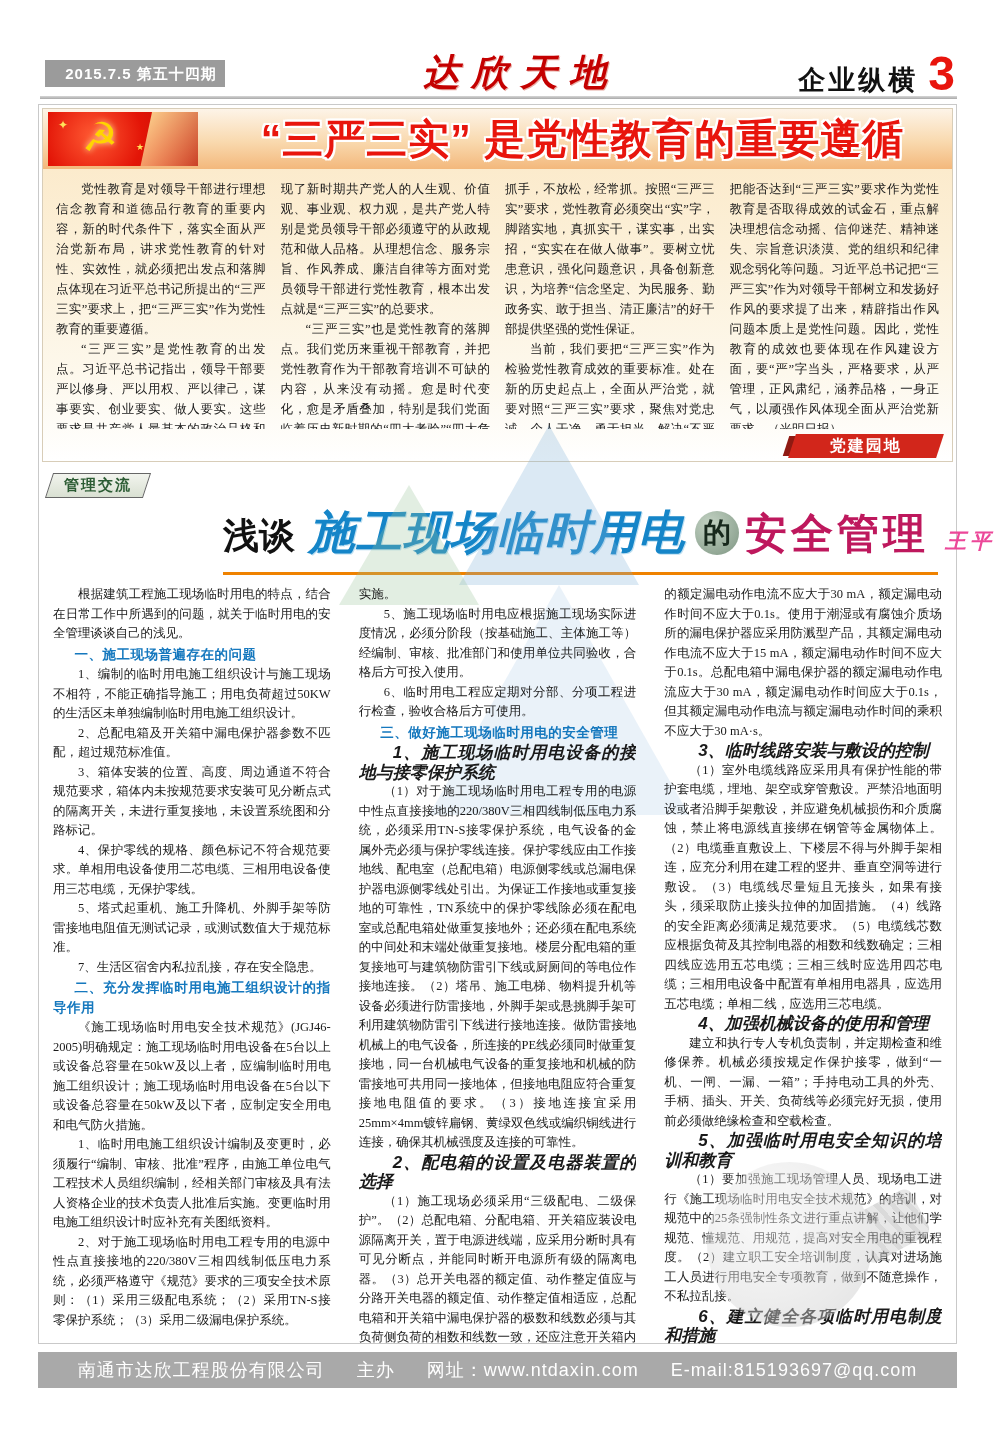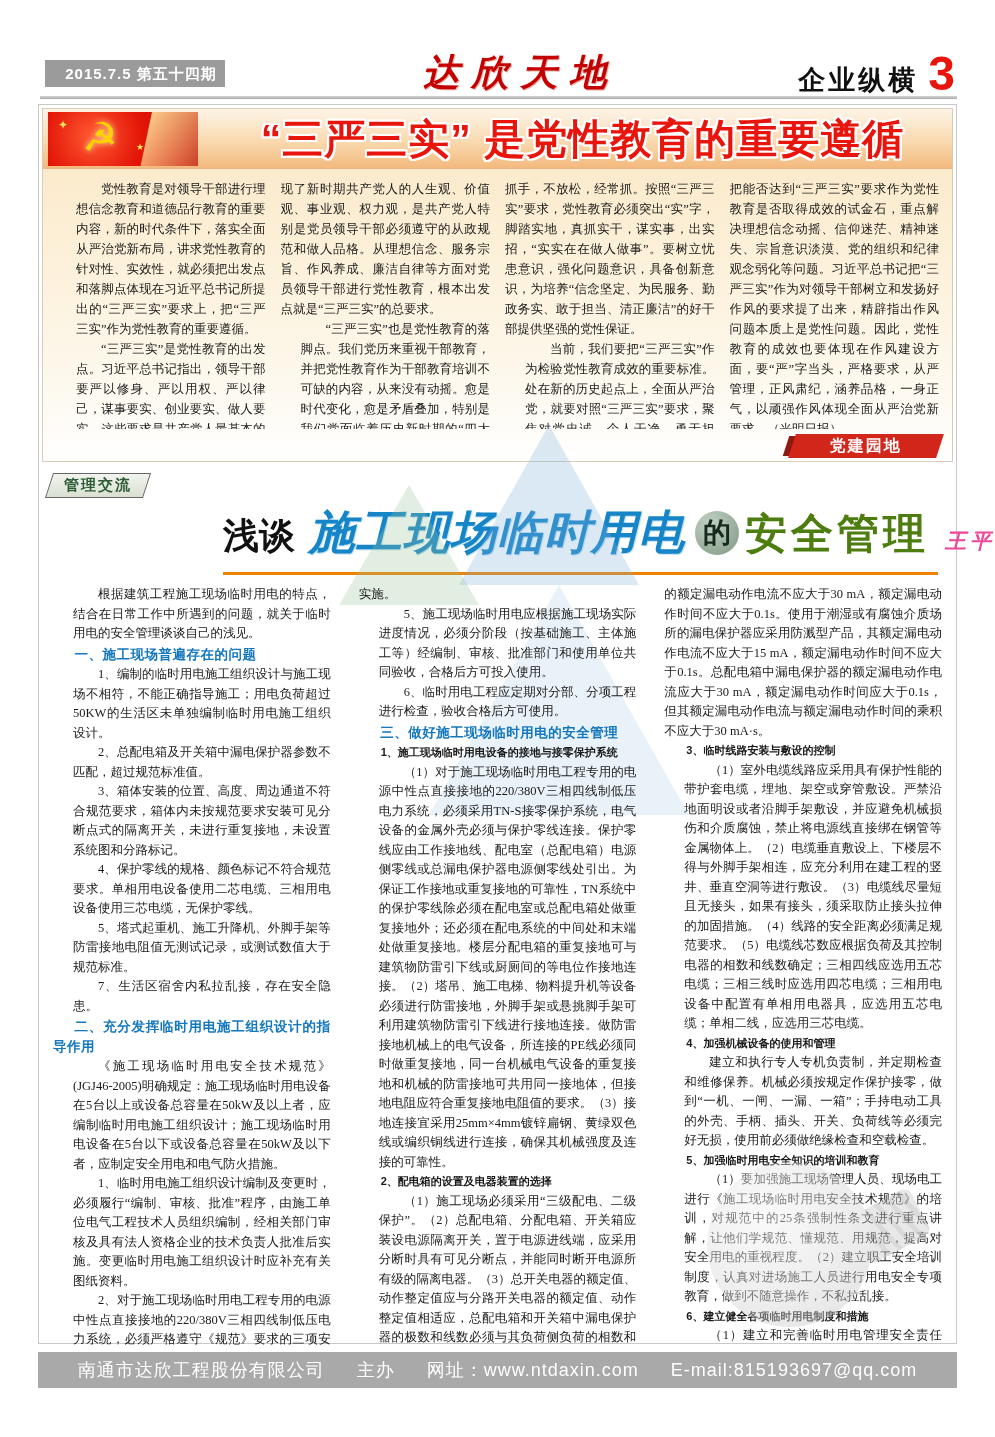--- a/index.html
+++ b/index.html
@@ -70,34 +70,34 @@
   .a2-titleline{margin:4px 0 0 170px;white-space:nowrap;}
   .t-prefix{font-size:36px;font-weight:bold;color:#111;font-family:"Liberation Serif","DejaVu Serif",serif;
             margin-right:14px;}
   .t-main{font-size:46px;font-weight:900;font-style:italic;color:#1585c8;
           font-family:"Liberation Sans","DejaVu Sans",sans-serif;letter-spacing:1px;
           text-shadow:1px 1px 0 #bfe0f2;}
   .t-de{display:inline-block;width:44px;height:44px;border-radius:50%;margin:0 6px 0 10px;
         background:radial-gradient(circle at 35% 30%,#c3d2c3,#93a896 70%,#78907d);
         color:#17281c;font-size:28px;font-weight:bold;text-align:center;line-height:44px;
         vertical-align:6px;font-family:"Liberation Serif","DejaVu Serif",serif;}
-  .t-suffix{font-size:42px;font-weight:bold;color:#4d7c0f;letter-spacing:4px;
+  .t-suffix{font-size:42px;font-weight:bold;color:#be185d;letter-spacing:4px;
             font-family:"Liberation Serif","DejaVu Serif",serif;}
   .t-author{font-size:21px;font-weight:bold;color:#ec4899;margin-left:16px;letter-spacing:4px;font-style:italic;}
   .t-underline{height:3px;background:#ef8200;margin:8px 4px 10px 170px;}
   .a2-body{position:relative;display:flex;gap:28px;margin-top:4px;}
   .a2-col{flex:1;height:762px;overflow:hidden;font-size:12.5px;line-height:19.5px;
           text-align:justify;color:#1a1a1a;}
 
-  .b-p{text-indent:2em;margin-left:20px;}
+  .b-p{text-indent:2em;}
   .b-pc{text-indent:0;}
   .b-h{color:#1578be;font-weight:bold;font-size:13.5px;text-indent:1.6em;margin:1px 0;
        font-family:"Liberation Sans","DejaVu Sans",sans-serif;letter-spacing:0.5px;}
   .b-sub{font-weight:bold;text-indent:2em;font-family:"Liberation Sans","DejaVu Sans",sans-serif;
-         font-size:11px;}
+         font-size:17px;font-style:italic;}
 
   
   .bulb{position:absolute;right:0;bottom:0;width:280px;height:210px;opacity:.45;pointer-events:none;overflow:hidden;}
   .bulb-globe{position:absolute;right:70px;bottom:20px;width:165px;height:165px;border-radius:50%;
               background:radial-gradient(circle at 35% 32%,#f5f5f5,#d9d9d9 55%,#bfbfbf 100%);}
   .bulb-base{position:absolute;right:18px;bottom:95px;width:70px;height:52px;border-radius:8px;
              transform:rotate(-28deg);
              background:repeating-linear-gradient(75deg,#cdcdcd 0 7px,#aeaeae 7px 12px);}
 
   

